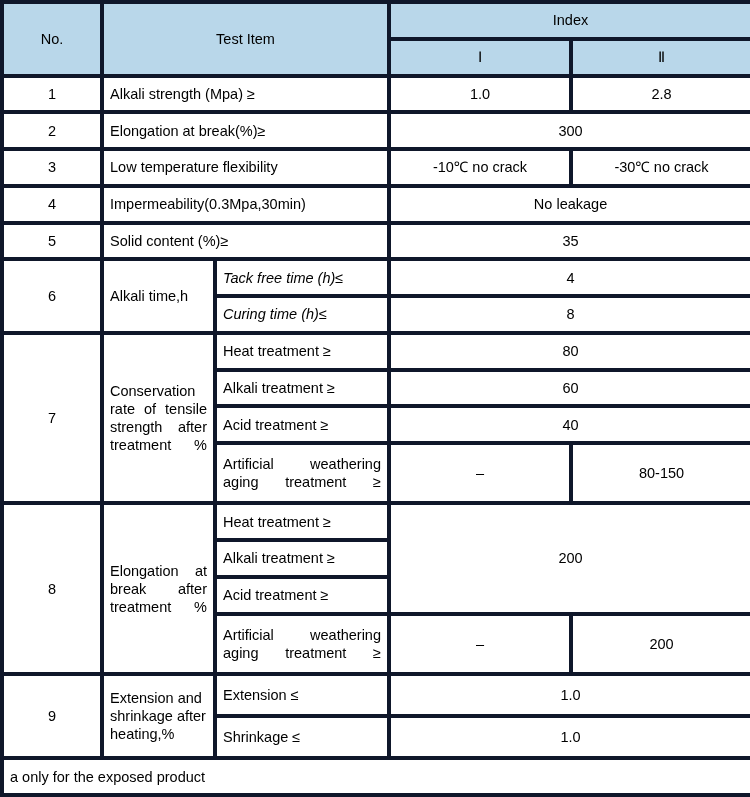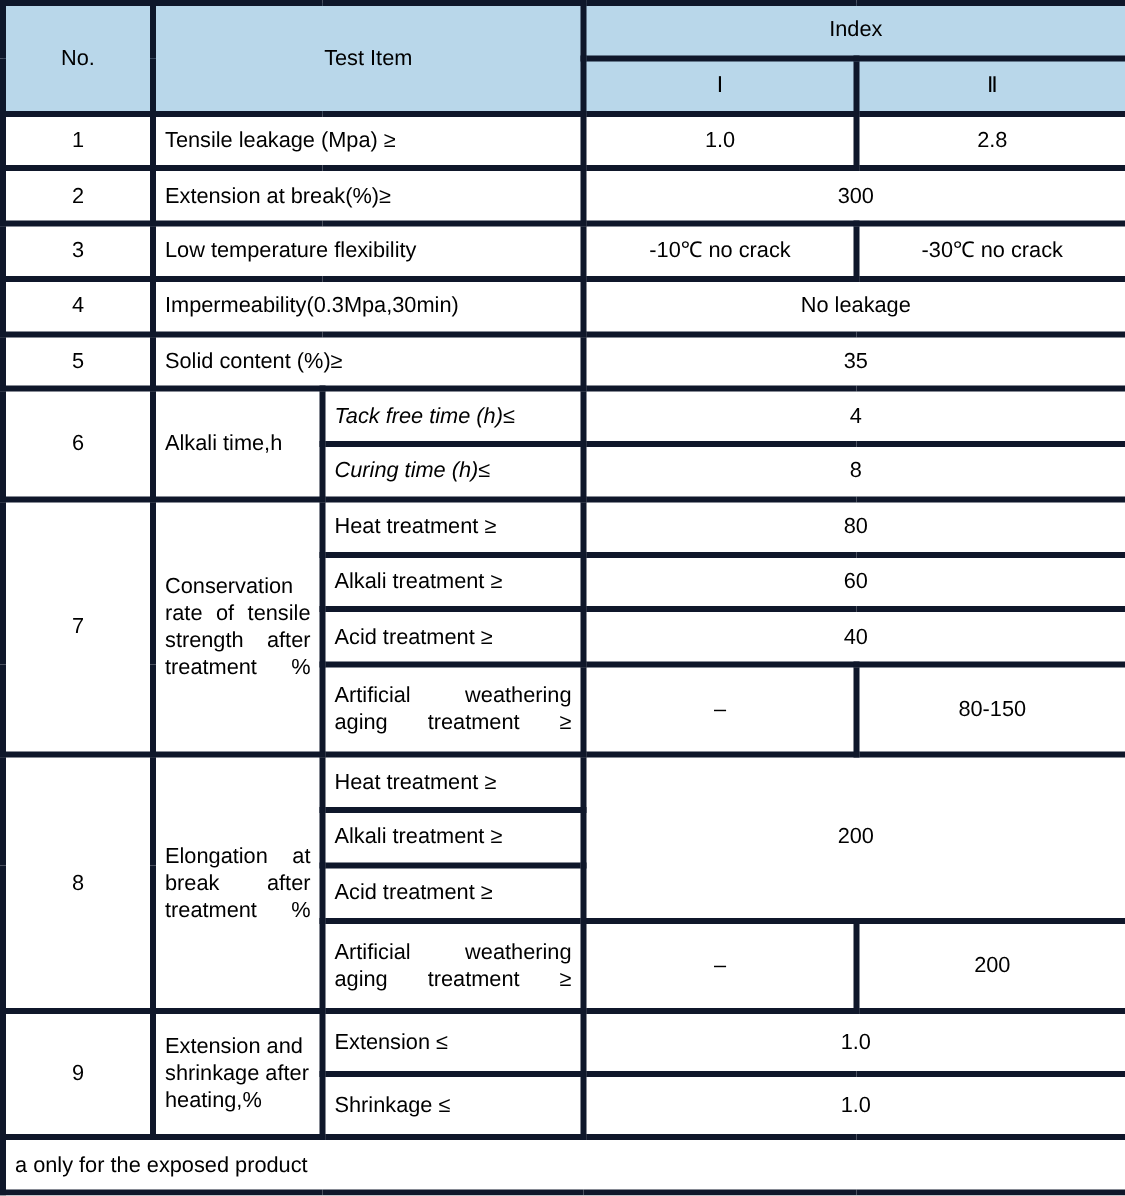--- a/index.html
+++ b/index.html
@@ -84,28 +84,28 @@
       <td class="hdr" colspan="2" rowspan="2">Test Item</td>
       <td class="hdr" colspan="2">Index</td>
     </tr>
     <tr>
       <td class="hdr-sub">Ⅰ</td>
       <td class="hdr-sub">Ⅱ</td>
     </tr>
 
     <tr>
       <td class="no-cell">1</td>
-      <td class="item-cell" colspan="2">Tensile leakage (Mpa) ≥</td>
+      <td class="item-cell" colspan="2">Alkali strength (Mpa) ≥</td>
       <td class="val-cell">1.0</td>
       <td class="val-cell">2.8</td>
     </tr>
 
     <tr>
       <td class="no-cell">2</td>
-      <td class="item-cell" colspan="2">Extension at break(%)≥</td>
+      <td class="item-cell" colspan="2">Elongation at break(%)≥</td>
       <td class="val-cell" colspan="2">300</td>
     </tr>
 
     <tr>
       <td class="no-cell">3</td>
       <td class="item-cell" colspan="2">Low temperature flexibility</td>
       <td class="val-cell">-10℃ no crack</td>
       <td class="val-cell">-30℃ no crack</td>
     </tr>
 

